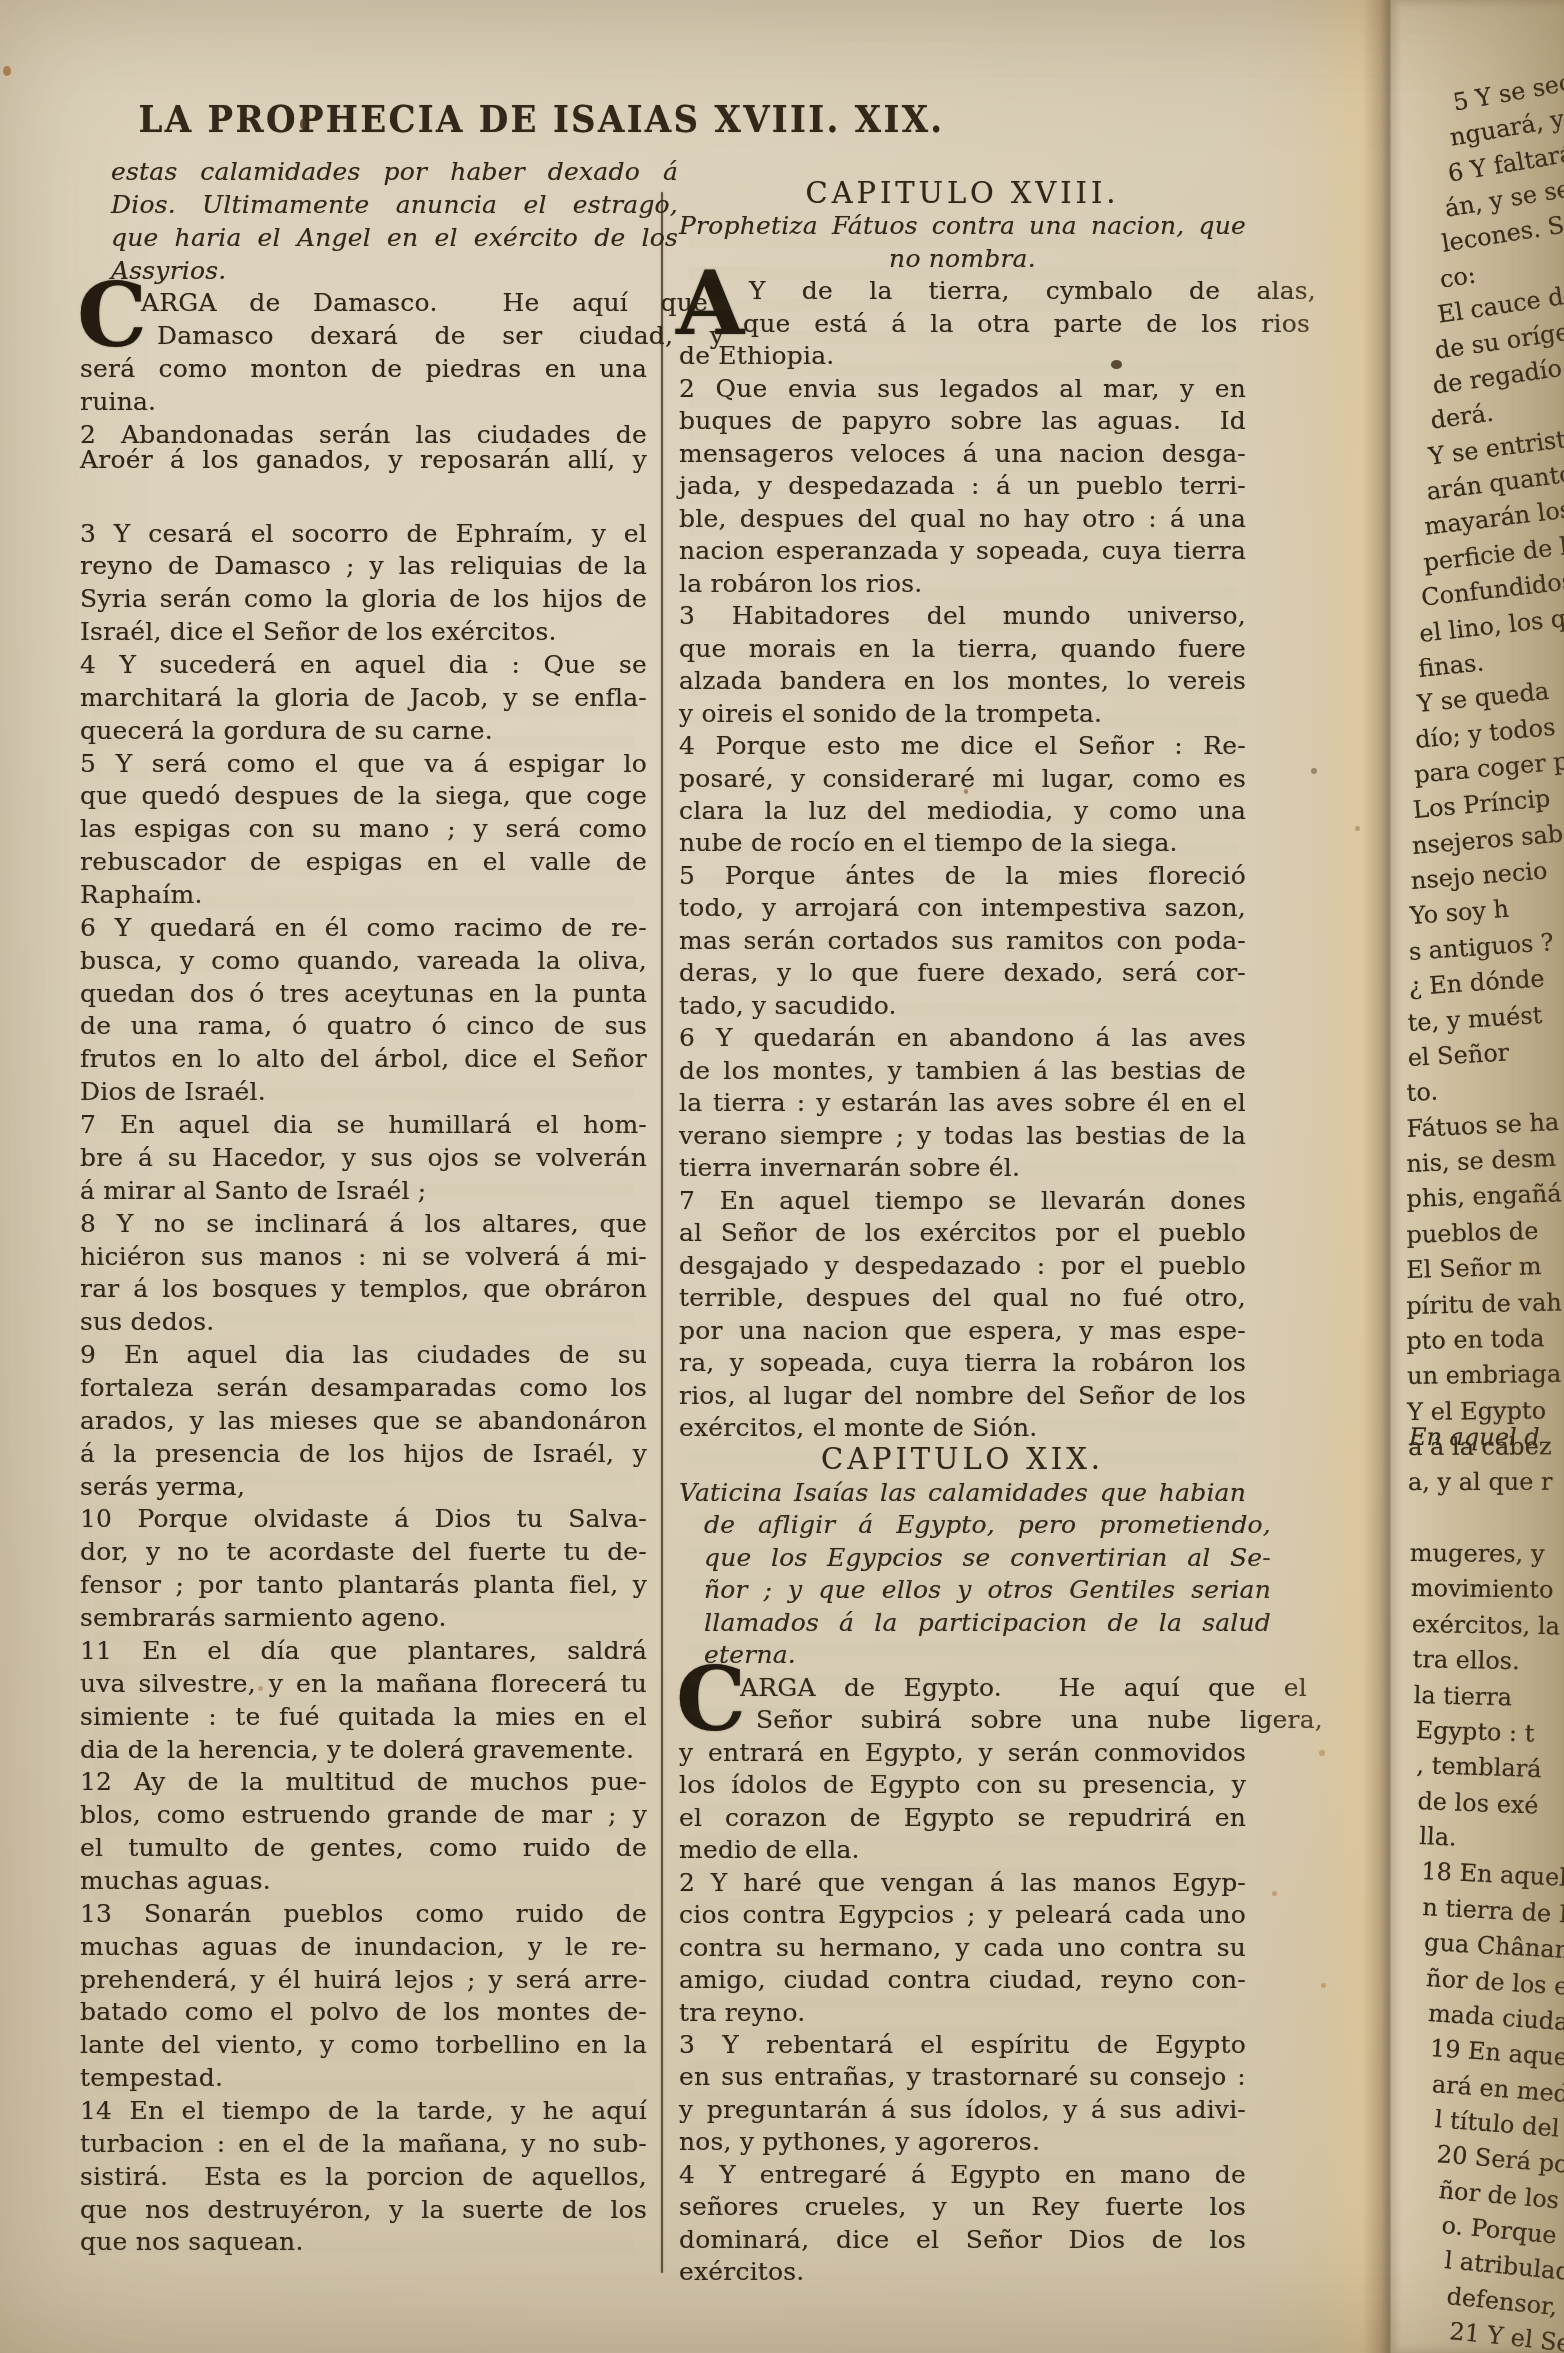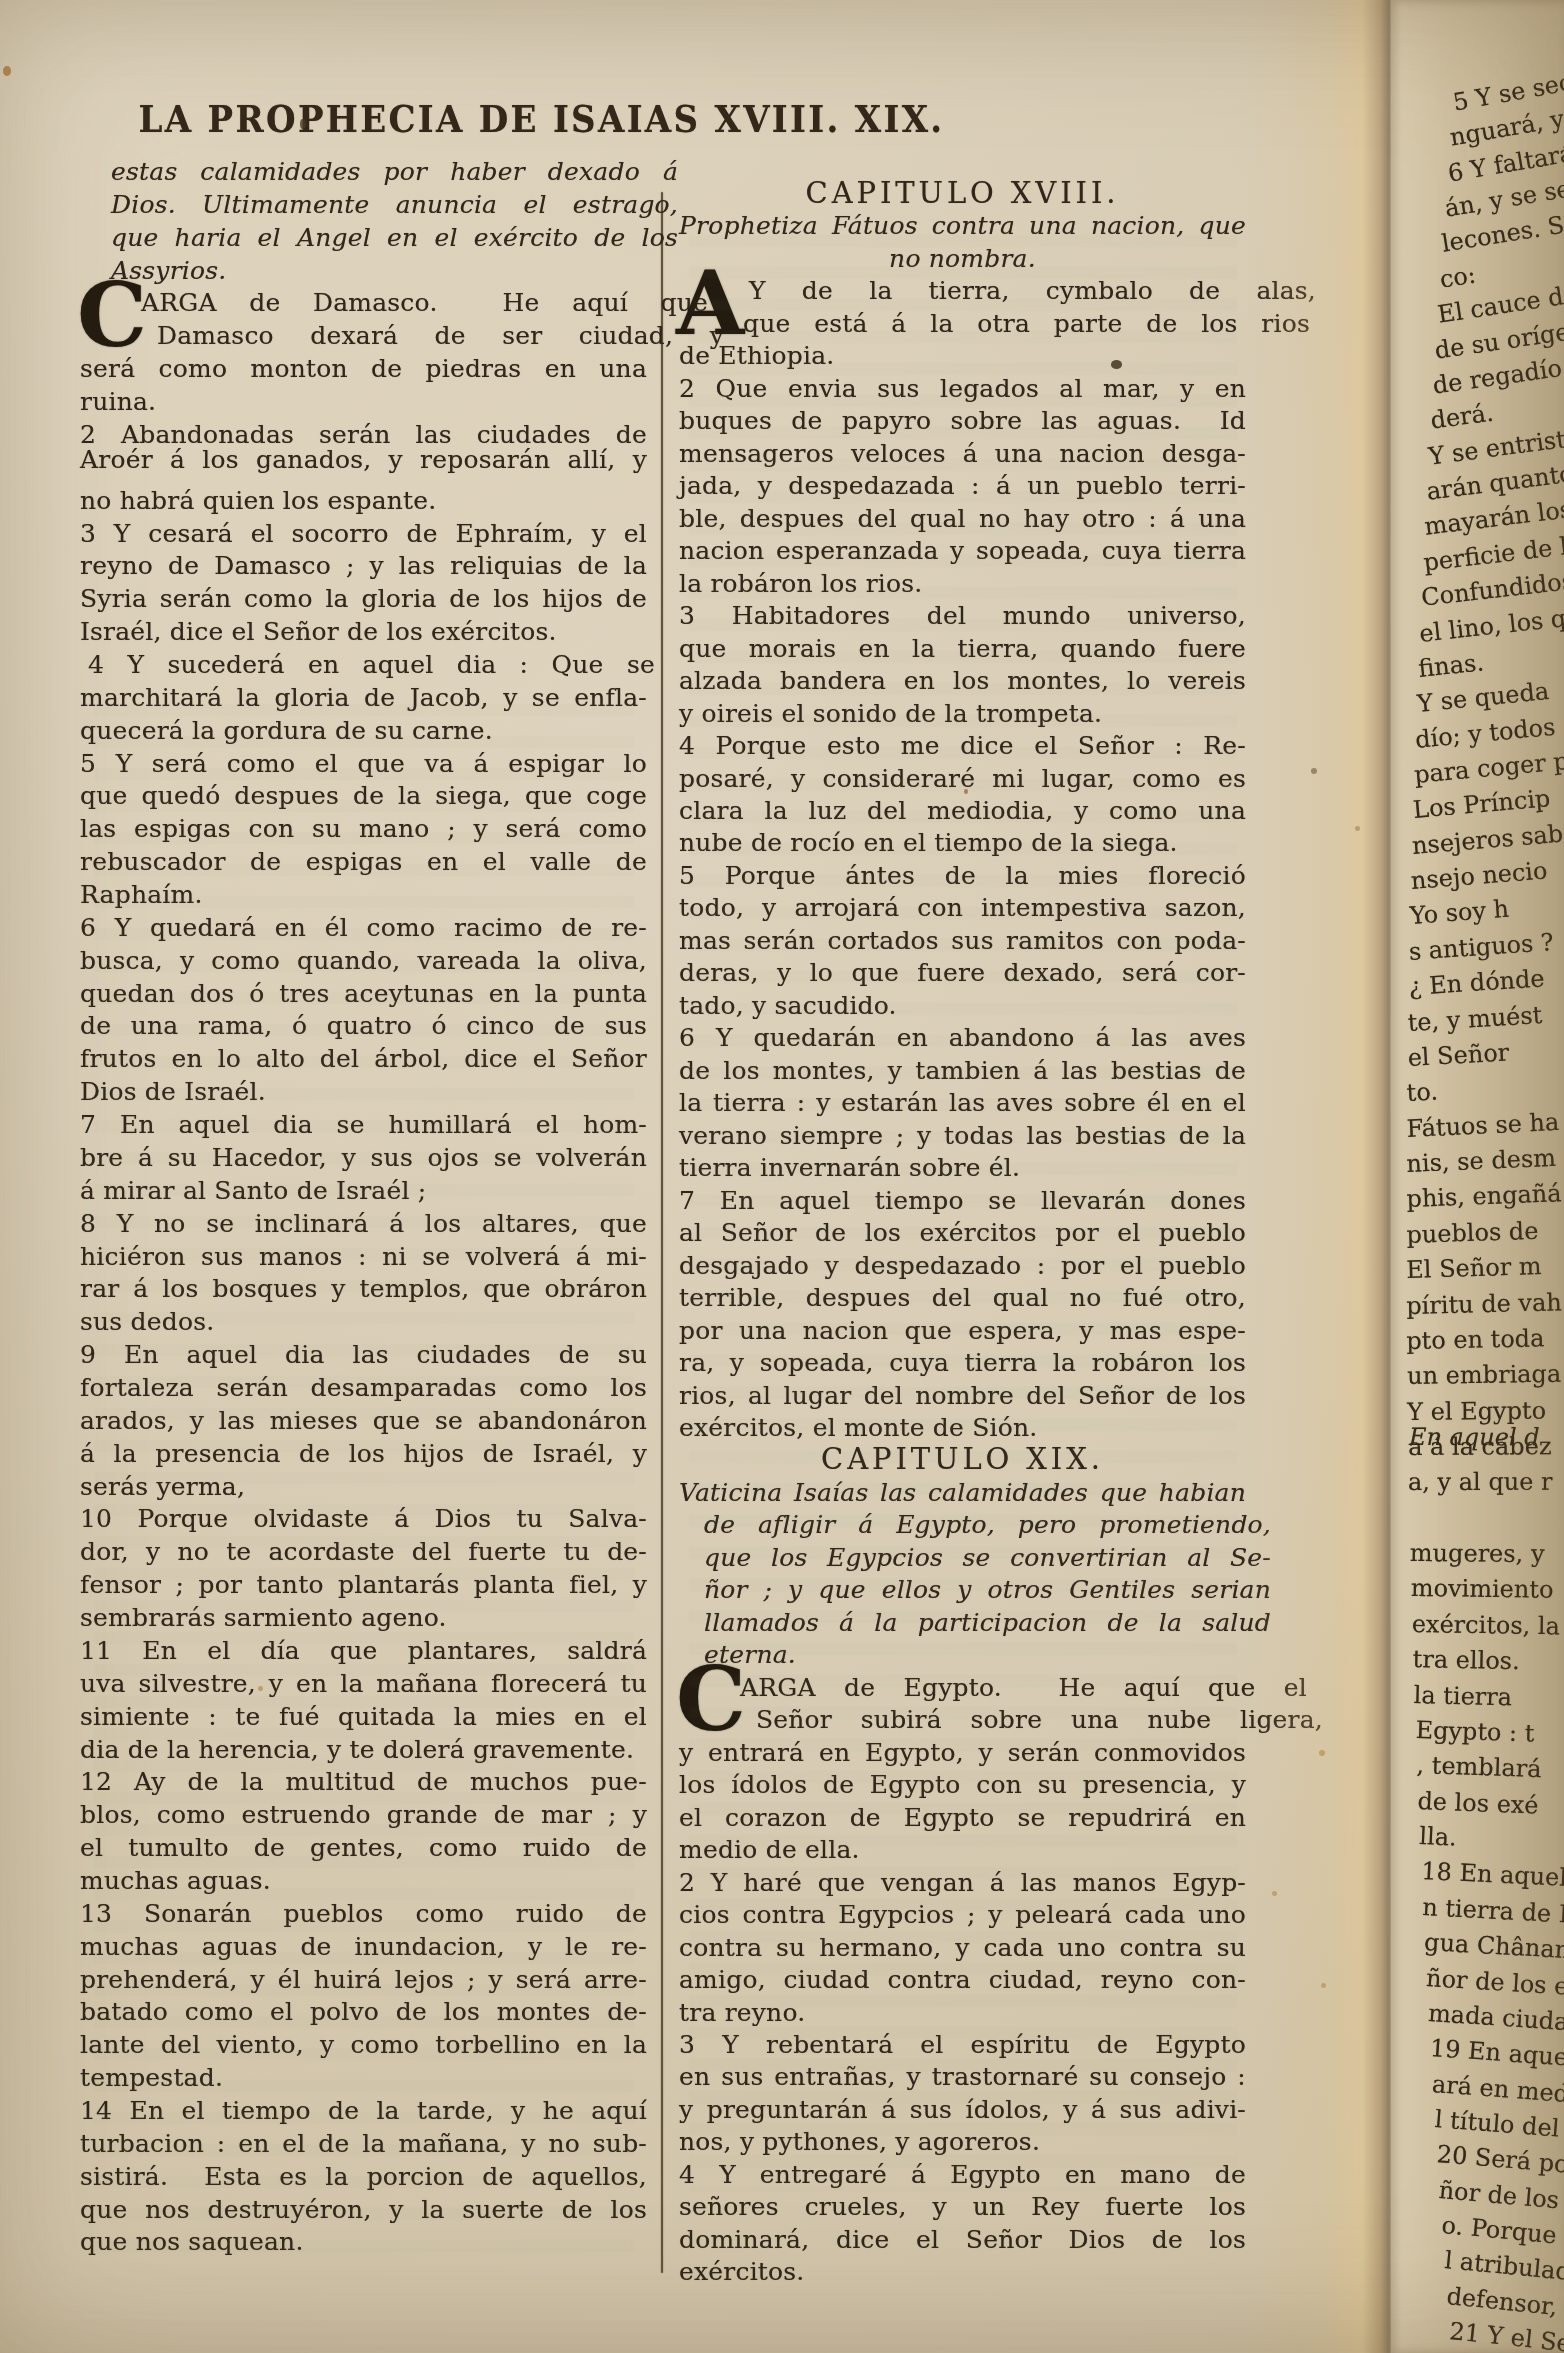--- a/index.html
+++ b/index.html
@@ -63,26 +63,25 @@
       <div class="tl it" style="padding-left: 31px; top: 66px;">que haria el Angel en el exército de los</div>
       <div class="tl it" style="padding-left: 31px; top: 33px;">Dios. Ultimamente anuncia el estrago,</div>
       <div class="tl it fin" style="padding-left: 31px; top: 99px;">Assyrios.</div>
       <div class="tl" style="padding-left: 61px; top: 131px;">ARGA de Damasco.  He aquí que</div>
       <span class="dropcap" style="top: 124px;">C</span>
       <div class="tl" style="padding-left: 77px; top: 164px;">Damasco dexará de ser ciudad, y</div>
       <div class="tl" style="top: 197px;">será como monton de piedras en una</div>
       <div class="tl fin" style="top: 230px;">ruina.</div>
       <div class="tl" style="top: 263px;">2 Abandonadas serán las ciudades de</div>
       <div class="tl" style="top: 288px;">Aroér á los ganados, y reposarán allí, y</div>
-      <div class="tl fin" style="top: 329px;">no habrá quien los espante.</div>
       <div class="tl" style="top: 362px;">3 Y cesará el socorro de Ephraím, y el</div>
       <div class="tl" style="top: 394px;">reyno de Damasco ; y las reliquias de la</div>
       <div class="tl" style="top: 427px;">Syria serán como la gloria de los hijos de</div>
       <div class="tl fin" style="top: 460px;">Israél, dice el Señor de los exércitos.</div>
-      <div class="tl" style="top: 493px; margin-left: 8px;">4 Y sucederá en aquel dia : Que se</div>
+      <div class="tl" style="top: 493px;">4 Y sucederá en aquel dia : Que se</div>
       <div class="tl" style="top: 526px;">marchitará la gloria de Jacob, y se enfla-</div>
       <div class="tl fin" style="top: 559px;">quecerá la gordura de su carne.</div>
       <div class="tl" style="top: 592px;">5 Y será como el que va á espigar lo</div>
       <div class="tl" style="top: 624px;">que quedó despues de la siega, que coge</div>
       <div class="tl" style="top: 657px;">las espigas con su mano ; y será como</div>
       <div class="tl" style="top: 690px;">rebuscador de espigas en el valle de</div>
       <div class="tl fin" style="top: 723px;">Raphaím.</div>
       <div class="tl" style="top: 756px;">6 Y quedará en él como racimo de re-</div>
       <div class="tl" style="top: 789px;">busca, y como quando, vareada la oliva,</div>
       <div class="tl" style="top: 822px;">quedan dos ó tres aceytunas en la punta</div>

